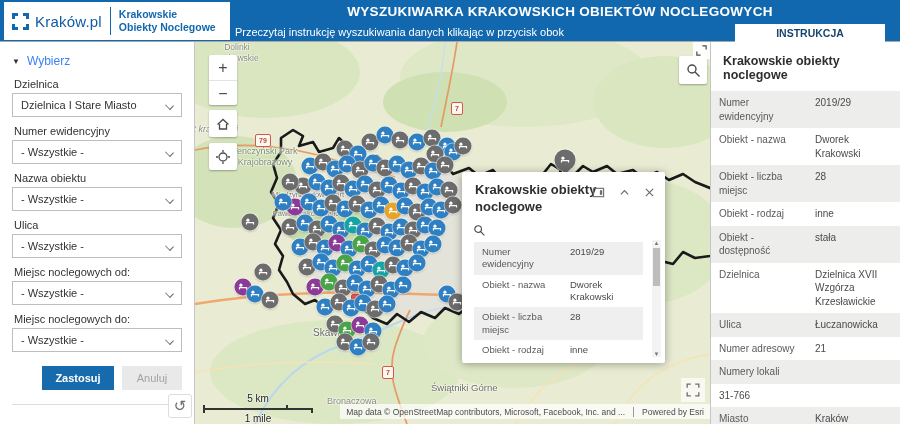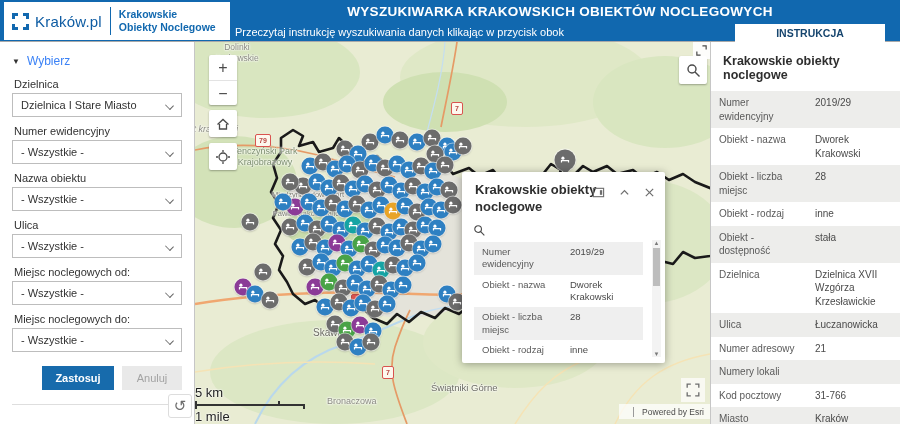--- a/index.html
+++ b/index.html
@@ -84,22 +84,22 @@
     border-radius:2px; box-shadow:0 1px 2px rgba(0,0,0,.3); z-index:8; }
   .zoombox button { width:100%; height:25px; background:none; border:none; font-size:16px;
     color:#4a4a4a; cursor:pointer; line-height:1; }
   .zoombox .zdiv { border-top:1px solid #e3e3e3; }
   .btn-home { left:14px; top:68px; width:28px; height:27px; border-radius:2px; }
   .btn-locate { left:14px; top:101px; width:28px; height:27px; border-radius:2px; }
   .btn-search { left:484px; top:14px; width:28px; height:28px; border-radius:2px; }
   .btn-corner { left:498px; top:0; width:17px; height:17px; box-shadow:none; background:rgba(255,255,255,.9); }
   .btn-full { left:486px; top:336px; width:24px; height:24px; background:rgba(255,255,255,.7); box-shadow:none; }
 
-  .scalebar { position:absolute; left:0; bottom:0; z-index:9; font-size:13px; color:#222;
-    text-shadow:0 0 2px #fff,0 0 2px #fff; }
+  .scalebar { position:absolute; left:8px; bottom:0; z-index:9; font-size:10px; color:#222;
+    text-shadow:0 0 2px #fff,0 0 2px #fff;text-align:center; }
   .sb-km { width:85px; height:5px; border-left:2px solid #333; border-right:2px solid #333;
     border-bottom:2px solid #333; margin:1px 0 0 0; }
   .sb-mile { width:110px; height:5px; border-left:2px solid #333; border-right:2px solid #333;
     border-top:2px solid #333; margin-top:-2px; }
   .attribution { position:absolute; right:0; bottom:5px; height:15px; z-index:9;
     background:rgba(255,255,255,.72); display:flex; align-items:center; padding:0 6px;
     font-size:8.5px; color:#4a4a4a; white-space:nowrap; }
   .powered { border-left:1px solid #9a9a9a; margin-left:8px; padding-left:8px; }
 
   
@@ -985,20 +985,21 @@
     </svg>
   </button>
 
   <div class="scalebar">
     <div>5 km</div>
     <div class="sb-km"></div>
     <div class="sb-mile"></div>
     <div>1 mile</div>
   </div>
   <div class="attribution">
+    <span>Map data © OpenStreetMap contributors, Microsoft, Facebook, Inc. and ...</span>
     <span class="powered">Powered by Esri</span>
   </div>
 
   <div class="popup">
     <div class="popup-title">Krakowskie obiekty noclegowe</div>
     <div class="popup-icons">
       <button>
         <svg class="ic" width="13" height="13" viewBox="0 0 14 14">
           <rect x="1.5" y="2.5" width="11" height="9" fill="none" stroke="#6e6e6e" stroke-width="1.2"></rect>
           <rect x="8.5" y="4.5" width="2.5" height="5" fill="#6e6e6e"></rect>
@@ -1080,21 +1081,20 @@
       </div>
       <div class="trow">
         <div class="tcell tlabel">Numer adresowy</div>
         <div class="tcell tvalue">21</div>
       </div>
       <div class="trow alt">
         <div class="tcell tlabel">Numery lokali</div>
         <div class="tcell tvalue"></div>
       </div>
       <div class="trow">
-        <div class="tcell tlabel">Kod pocztowy</div>
         <div class="tcell tvalue">31-766</div>
       </div>
       <div class="trow alt">
         <div class="tcell tlabel">Miasto</div>
         <div class="tcell tvalue">Kraków</div>
       </div>
     </div>
 </div>
 
 </body></html>

